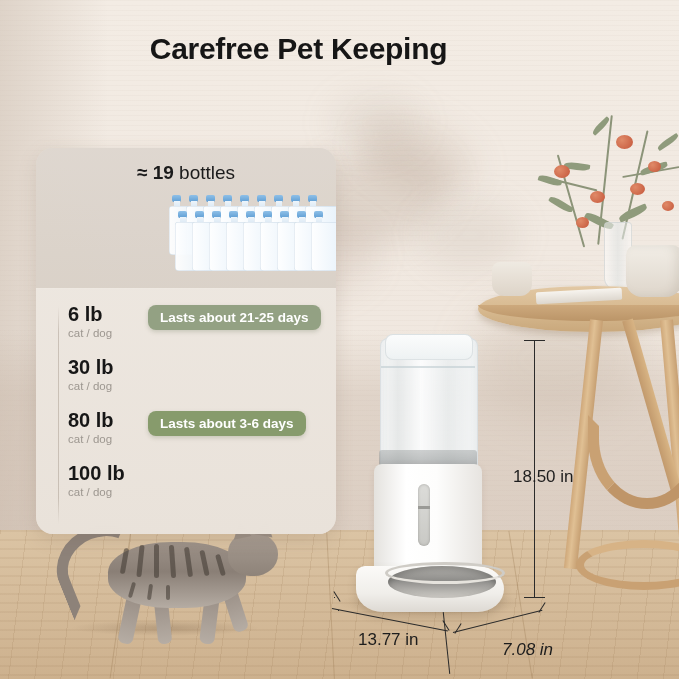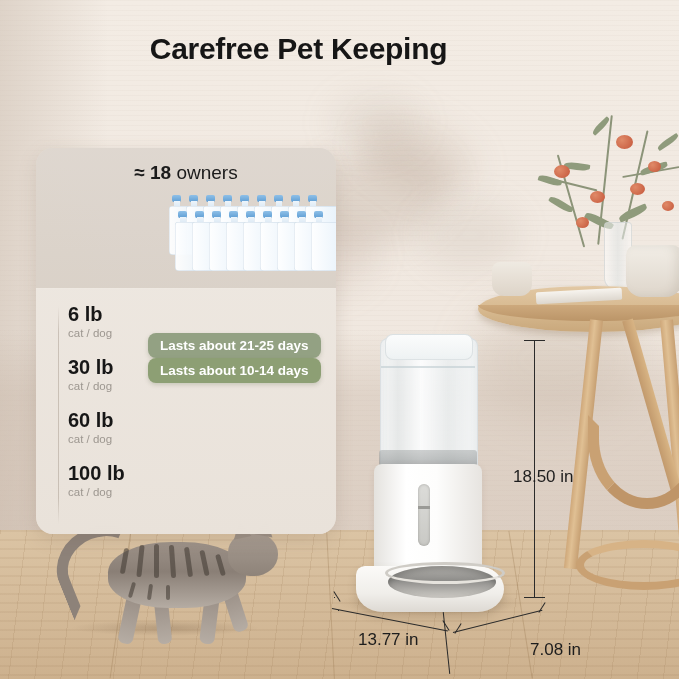--- a/index.html
+++ b/index.html
@@ -352,22 +352,22 @@
     <div class="chead"></div>
     <div class="cear e1"></div>
     <div class="cear e2"></div>
   </div>
 
   <div class="card">
     <div class="card-top"></div>
     <div class="card-bottom"></div>
 
     <div class="bottles-title">
-      <b>≈ 18</b>
-      <span class="lbl">owners</span>
+      <b>≈ 19</b>
+      <span class="lbl">bottles</span>
     </div>
 
 
     <div class="bottles">
       <div class="brow r1" id="bottle-row-1">
           <div class="bottle" style="left: 0px;">
             <i class="cap"></i>
             <i class="neck"></i>
             <i class="body"></i>
           </div>
@@ -461,34 +461,34 @@
         </div>
     </div>
 
     <div class="divider"></div>
     <div class="rowlist" id="rowlist">
         <div class="wrow">
           <div class="wlabel">
             <div class="w">6 lb</div>
             <div class="sub">cat / dog</div>
           </div>
-          <div class="badge" style="background: rgb(147, 161, 131); margin-top: 28px;">Lasts about 21-25 days</div>
+          <div class="badge" style="background: rgb(147, 161, 131);">Lasts about 21-25 days</div>
         </div>
         <div class="wrow">
           <div class="wlabel">
             <div class="w">30 lb</div>
             <div class="sub">cat / dog</div>
           </div>
-          <div class="badge" style="background: rgb(141, 159, 116);">Lasts about 10-14 days</div>
         </div>
         <div class="wrow">
           <div class="wlabel">
-            <div class="w">60 lb</div>
+            <div class="w">80 lb</div>
             <div class="sub">cat / dog</div>
           </div>
+          <div class="badge" style="background: rgb(135, 155, 108);">Lasts about 3-6 days</div>
         </div>
         <div class="wrow">
           <div class="wlabel">
             <div class="w">100 lb</div>
             <div class="sub">cat / dog</div>
           </div>
         </div>
       </div>
   </div>
 
@@ -500,18 +500,18 @@
   <div class="dimline" style="left:338px;top:610px;width:1px;height:1px;"></div>
   <div class="dimline" style="left:334px;top:597px;width:1px;height:1px;"></div>
   <div class="dimline" style="left:332px;top:608px;width:118px;height:1px;transform:rotate(11deg);transform-origin:left center;"></div>
   <div class="tick" style="left:331px;top:596px;width:12px;height:1px;transform:rotate(58deg);"></div>
   <div class="tick" style="left:440px;top:625px;width:12px;height:1px;transform:rotate(58deg);"></div>
   <div class="dimtext" style="left:333px;top:630px;margin-left:25px;">13.77 in</div>
 
   <div class="dimline" style="left:453px;top:632px;width:92px;height:1px;transform:rotate(-14deg);transform-origin:left center;"></div>
   <div class="tick" style="left:452px;top:628px;width:12px;height:1px;transform:rotate(-58deg);"></div>
   <div class="tick" style="left:536px;top:607px;width:12px;height:1px;transform:rotate(-58deg);"></div>
-  <div class="dimtext" style="left:530px;top:640px;">7.08 in</div>
+  <div class="dimtext" style="left:502px;top:640px;font-style:italic;">7.08 in</div>
   <div class="dimline" style="left:446px;top:612px;width:1px;height:62px;transform:rotate(-6deg);"></div>
 
   <div class="headline">Carefree Pet Keeping</div>
 
 </div>
 
 </body></html>

